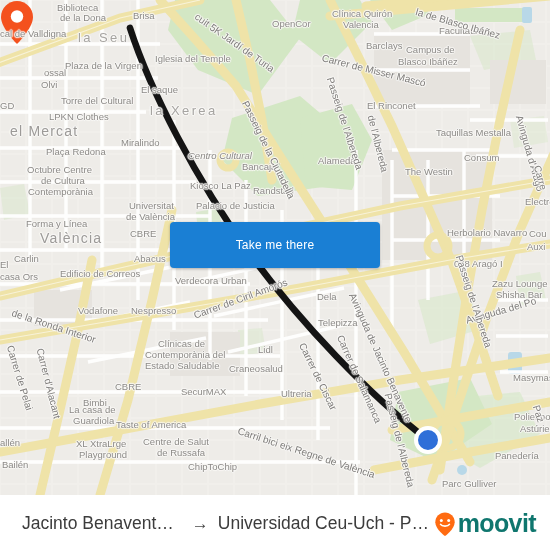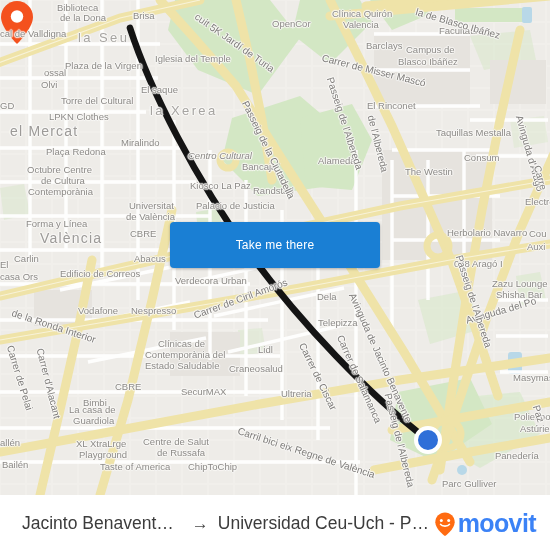--- a/index.html
+++ b/index.html
@@ -77,21 +77,21 @@
     padding-left:22px;flex:1;min-width:0;
   }
   .stop{
     font-size:17.5px;color:#3c3c3c;
     white-space:nowrap;overflow:hidden;text-overflow:ellipsis;
   }
   #from{max-width:178px;}
   #to{max-width:228px;}
   .arrow{font-size:17px;color:#4a4a4a;flex:none;}
   #brand{display:flex;align-items:center;padding-right:14px;flex:none;}
-  #brand .word{font-size:25px;font-weight:bold;color:#3b82f6;letter-spacing:-.6px;}
+  #brand .word{font-size:25px;font-weight:bold;color:#0f766e;letter-spacing:-.6px;}
 </style>
 </head>
 <body>
 
 <div id="app">
 
   <div id="map">
 
     <svg width="550" height="495" viewBox="0 0 550 495">
       <defs>
@@ -240,21 +240,21 @@
         <div class="lbl poi" style="left: 145px; top: 349px;">Contemporània del</div>
         <div class="lbl poi" style="left: 145px; top: 360px;">Estado Saludable</div>
         <div class="lbl poi" style="left: 258px; top: 344px;">Lidl</div>
         <div class="lbl poi" style="left: 229px; top: 363px;">Craneosalud</div>
         <div class="lbl poi" style="left: 181px; top: 386px;">SecurMAX</div>
         <div class="lbl poi" style="left: 281px; top: 388px;">Ultreria</div>
         <div class="lbl poi" style="left: 115px; top: 381px;">CBRE</div>
         <div class="lbl poi" style="left: 83px; top: 397px;">Bimbi</div>
         <div class="lbl poi" style="left: 69px; top: 404px;">La casa de</div>
         <div class="lbl poi" style="left: 73px; top: 415px;">Guardiola</div>
-        <div class="lbl poi" style="left: 100px; top: 419px; margin-top: 42px;">Taste of America</div>
+        <div class="lbl poi" style="left: 116px; top: 419px;">Taste of America</div>
         <div class="lbl poi" style="left: 143px; top: 436px;">Centre de Salut</div>
         <div class="lbl poi" style="left: 157px; top: 447px;">de Russafa</div>
         <div class="lbl poi" style="left: 76px; top: 438px;">XL XtraLrge</div>
         <div class="lbl poi" style="left: 79px; top: 449px;">Playground</div>
         <div class="lbl poi" style="left: 0px; top: 437px;">allén</div>
         <div class="lbl poi" style="left: 188px; top: 461px;">ChipToChip</div>
         <div class="lbl poi" style="left: 272px; top: 18px;">OpenCor</div>
         <div class="lbl poi" style="left: 332px; top: 8px;">Clínica Quirón</div>
         <div class="lbl poi" style="left: 343px; top: 19px;">Valencia</div>
         <div class="lbl poi" style="left: 399px; top: 25px; padding-left: 40px;">Facultats</div>

